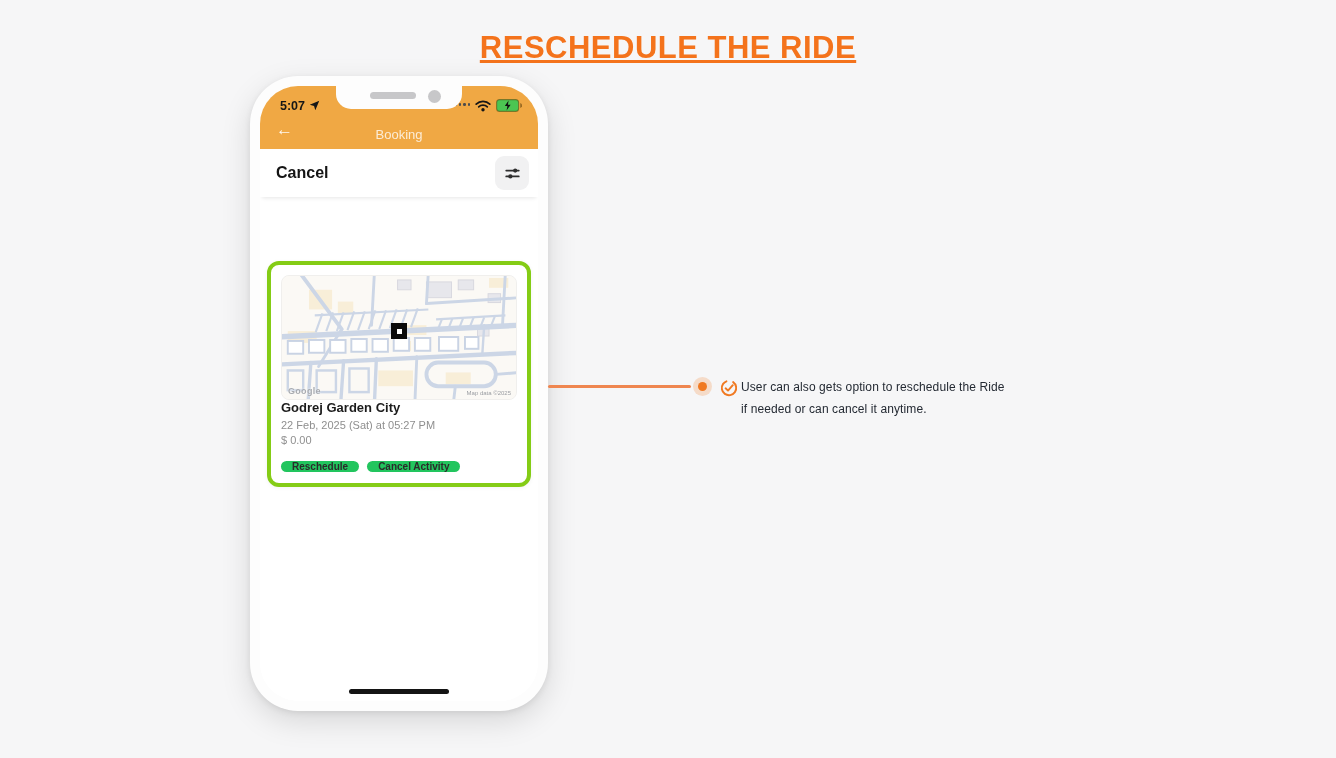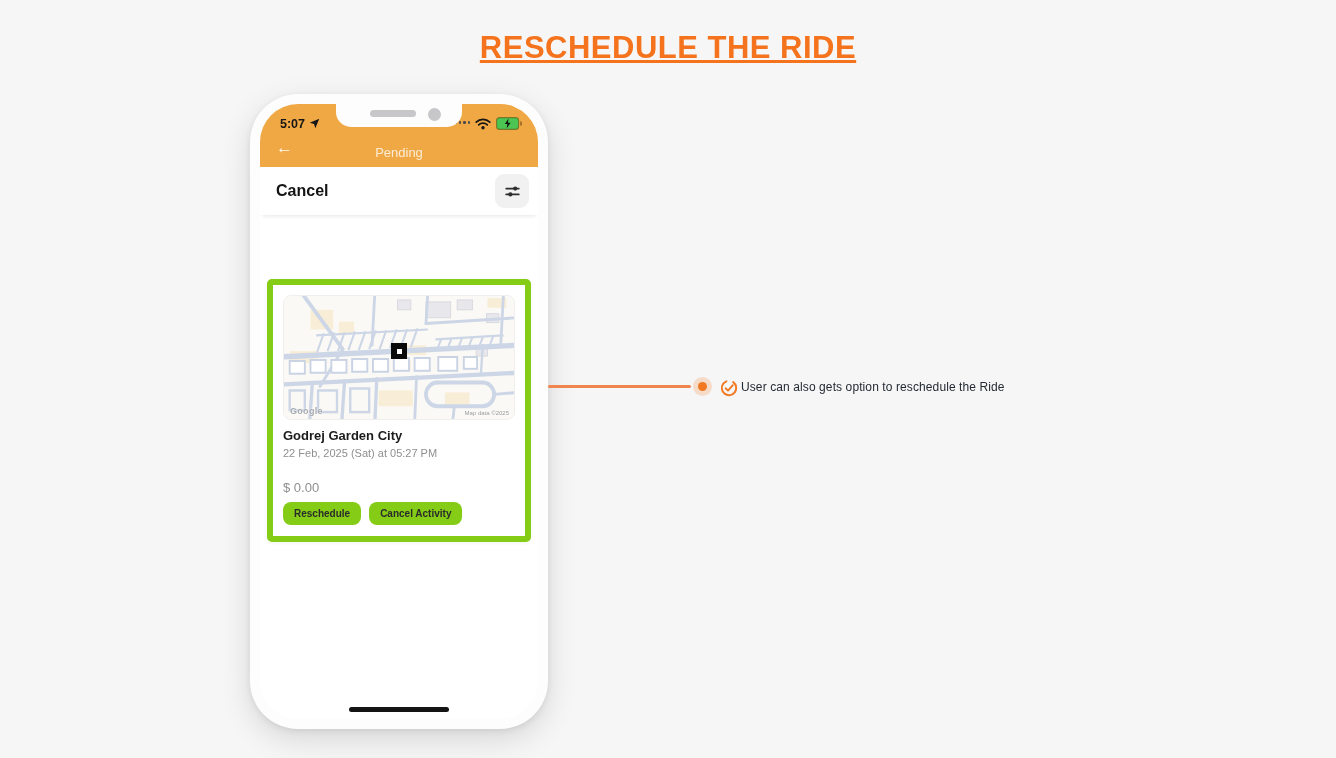--- a/index.html
+++ b/index.html
@@ -16,21 +16,21 @@
   .page-title {
     position: absolute; top: 30px; left: 0; width: 100%;
     text-align: center;
     font-size: 31px; font-weight: 800; letter-spacing: 0.5px;
     color: #f4731c;
     text-decoration: underline;
   }
 
   
   .phone {
-    position: absolute; left: 250px; top: 94px;
+    position: absolute; left: 250px; top: 76px;
     width: 298px; height: 635px;
     background: #fdfdfd;
     border-radius: 48px;
     box-shadow: 0 10px 30px rgba(0,0,0,0.13), 0 2px 6px rgba(0,0,0,0.08);
     text-decoration: underline;
   }
   .screen {
     position: absolute; inset: 10px;
     border-radius: 38px;
     background: #ffffff;
@@ -88,22 +88,22 @@
     width: 34px; height: 34px; border-radius: 9px;
     background: #f1f1f2; border: none;
     display: flex; align-items: center; justify-content: center;
     cursor: pointer;
   }
 
   
   .card {
     position: absolute; left: 7px; top: 112px; width: 264px;
     background: #fff;
-    border: 6px solid #84cc16;
-    border-radius: 5px;
+    border: 4px solid #84cc16;
+    border-radius: 12px;
     box-shadow: 0 1px 4px rgba(0,0,0,0.05);
     padding: 10px 10px 11px 10px;
   }
   .map {
     position: relative; width: 100%; height: 125px;
     border-radius: 8px; overflow: hidden;
     border: 1px solid #f0efed;
     background: #fbf9f5;
   }
   .map svg.mapart { position: absolute; inset: 0; width: 100%; height: 100%; }
@@ -116,30 +116,31 @@
   .map-logo {
     position: absolute; left: 6px; bottom: 3px;
     font-size: 9px; font-weight: 700; color: #a8abb0;
     letter-spacing: 0.3px;
     text-shadow: 0 0 2px #fff;
   }
   .map-attrib {
     position: absolute; right: 5px; bottom: 3px;
     font-size: 6px; color: #9a9da2;
   }
-  .place-name { margin-top: 8px; font-size: 13px; font-weight: 700; color: #1b1b1b; }
+  .place-name { font-size: 13px; font-weight: 700; color: #1b1b1b; }
   .ride-datetime { margin-top: 4px; font-size: 11px; color: #8f8f8f; }
-  .ride-price { margin-top: 21px; font-size: 13px; color: #8f8f8f; }
+  .ride-price { margin-top: 3px; font-size: 11px; color: #8f8f8f; }
   .card-actions { margin-top: 7px; display: flex; gap: 8px; }
   .pill-btn {
-    background: #84cc16; border: none; border-radius: 8px;
-    padding: 6px 11px;
+    background: #22c55e; border: none; border-radius: 8px;
+    padding: 0 11px;
     font-family: "Liberation Sans", sans-serif;
     font-size: 10px; font-weight: 700; color: #2b2b2b;
     cursor: pointer;
+    margin-top: 8px;
   }
 
   .home-indicator {
     position: absolute; left: 50%; transform: translateX(-50%);
     bottom: 7px; width: 100px; height: 5.5px; border-radius: 3px;
     background: #141414;
   }
 
   
   .connector-line {
@@ -201,21 +202,21 @@
               <svg width="26" height="13" viewBox="0 0 26 13">
                 <rect x="0.6" y="0.6" width="22" height="11.8" rx="3" fill="#4cc552" stroke="rgba(70,45,0,0.45)" stroke-width="1.1"></rect>
                 <path d="M24.2 4 v5 a2.6 2.6 0 0 0 0 -5" fill="rgba(70,45,0,0.5)"></path>
                 <path d="M12.6 1.6 L8.8 7 h2.6 L10.6 11.4 L14.6 5.7 h-2.7 Z" fill="#111"></path>
               </svg>
             </span>
           </div>
         </div>
         <div class="navbar">
           <span class="back-arrow">←</span>
-          <span class="nav-title">Pending</span>
+          <span class="nav-title">Booking</span>
         </div>
         <div class="notch">
           <span class="speaker"></span>
           <span class="camera"></span>
         </div>
       </div>
 
       <div class="content">
         <div class="section-head">
           <span class="section-title">Cancel</span>
@@ -335,15 +336,16 @@
       <i></i>
     </div>
   <span class="check-icon">
     <svg width="18" height="18" viewBox="0 0 18 18">
       <circle cx="9" cy="9" r="7.2" fill="none" stroke="#f07921" stroke-width="1.9" stroke-linecap="round" stroke-dasharray="38 8" transform="rotate(-55 9 9)"></circle>
       <path d="M5.6 9.3 L8 11.6 L12.8 6.2" fill="none" stroke="#f07921" stroke-width="1.9" stroke-linecap="round" stroke-linejoin="round"></path>
     </svg>
   </span>
   <div class="annotation-text">
     <div>User can also gets option to reschedule the Ride</div>
+    <div>if needed or can cancel it anytime.</div>
   </div>
 
 </div>
 
 </body></html>

